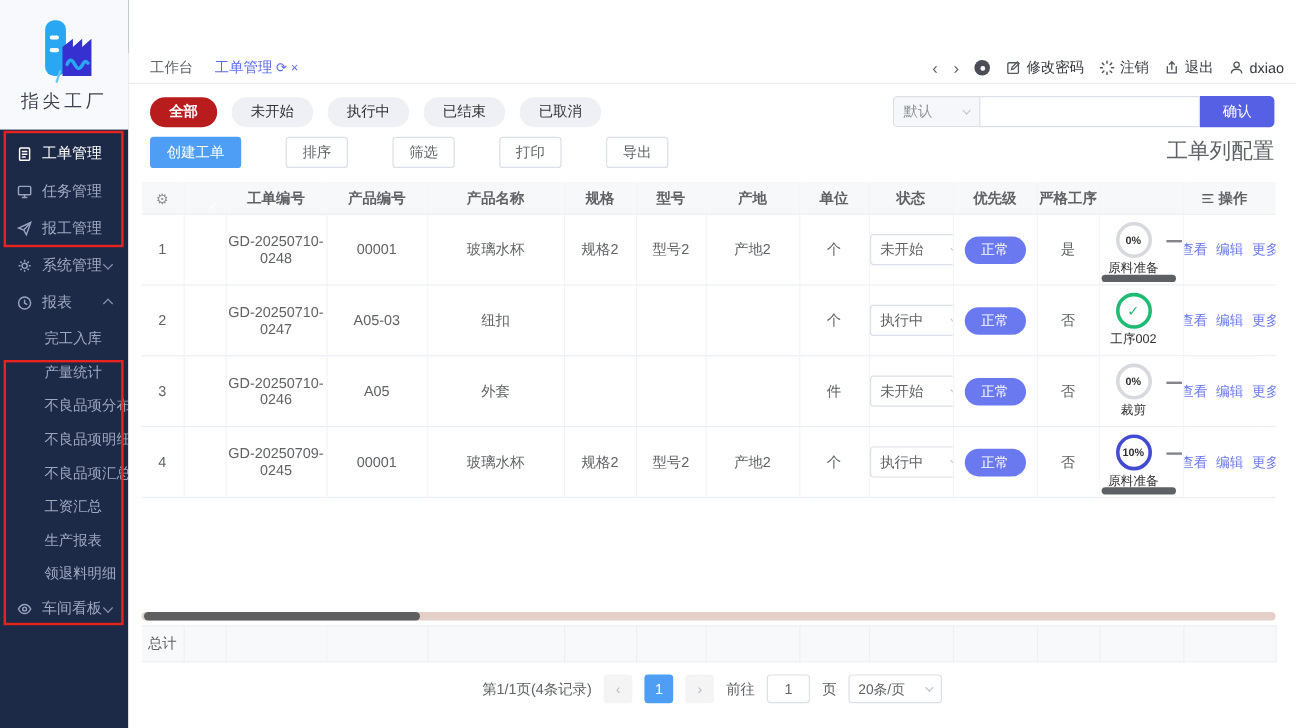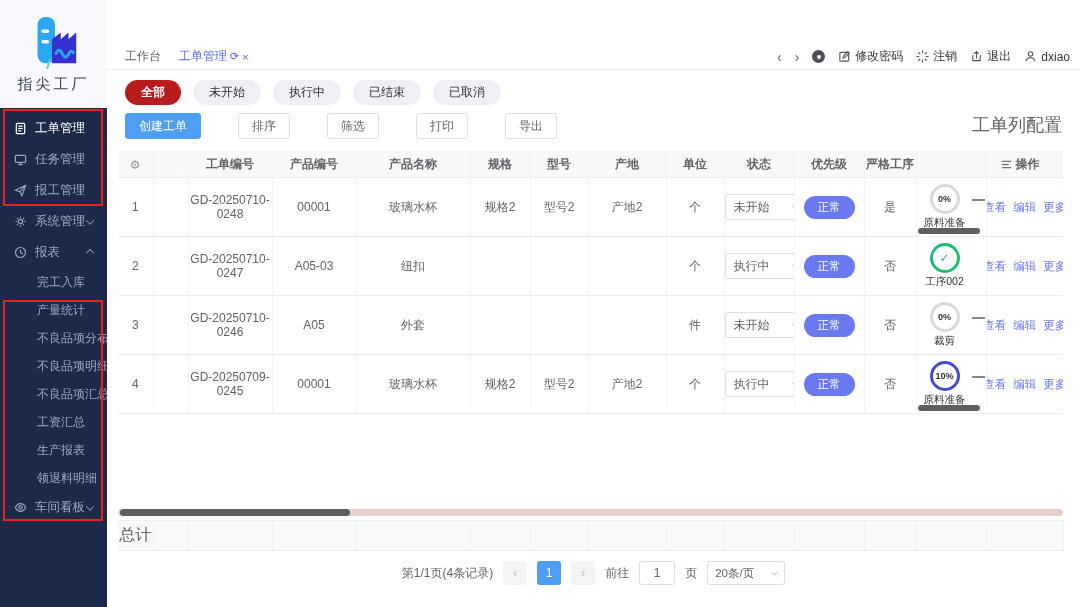--- a/index.html
+++ b/index.html
@@ -75,21 +75,21 @@
   .ring.indigo { border-color:#444bd3; }
   .slabel { font-size:10.5px; color:#303133; margin-top:2px; white-space:nowrap; }
   .dash { width:13px; height:2px; background:#84868b; margin:0 4px 15px 4px; flex-shrink:0; }
   .minibar { position:absolute; left:1px; bottom:2px; width:62px; height:6px; border-radius:3px; background:#5d6064; }
 
   .spacer { height:95px; }
   .hscroll { margin:0 17px 0 11px; width:945px; height:7px; border-radius:4px; background:#e5d0c9; position:relative; }
   .hscroll-thumb { position:absolute; left:2px; top:0; width:230px; height:7px; border-radius:4px; background:#5e5e60; cursor:pointer; }
 
   .total-row { margin:4px 17px 0 11px; }
-  .total-row td { height:30px; background:#f8f9fb; border-top:1px solid #ebeef5; border-bottom:1px solid #ebeef5; border-right:1px solid #edf0f4; font-size:16px; color:#606266; }
+  .total-row td { height:30px; background:#f8f9fb; border-top:1px solid #ebeef5; border-bottom:1px solid #ebeef5; border-right:1px solid #edf0f4; font-size:12px; color:#606266; }
   .total-label { text-align:center; }
 
   
   .pagi { margin-top:10px; display:flex; align-items:center; justify-content:center; gap:10px; font-size:12px; color:#606266; }
   .pg-btn { width:24px; height:24px; border-radius:3px; background:#f4f4f5; color:#b6bac2; display:flex; align-items:center; justify-content:center; font-size:12px; cursor:pointer; }
   .pg-btn.page { background:#4e9ef5; color:#fff; }
   .goto-input { width:36px; height:24px; border:1px solid #dcdfe6; border-radius:3px; text-align:center; font-size:12px; color:#606266; outline:none; }
   .size-sel { width:78px; height:24px; border:1px solid #dcdfe6; border-radius:3px; display:flex; align-items:center; justify-content:space-between; padding:0 7px; font-size:11.5px; color:#606266; cursor:pointer; }
 
   svg.ic { display:block; }
@@ -235,20 +235,28 @@
         </span>
       </div>
     </div>
 
     <div class="filter-row">
       <span class="pill active">全部</span>
       <span class="pill">未开始</span>
       <span class="pill">执行中</span>
       <span class="pill">已结束</span>
       <span class="pill">已取消</span>
+      <div class="search-group">
+        <div class="preset-sel">
+          <span>默认</span>
+          <span class="sel-caret"></span>
+        </div>
+        <input class="search-input" type="text" value="" style="">
+        <button class="confirm-btn">确认</button>
+      </div>
     </div>
 
     <div class="toolbar">
       <button class="btn primary">创建工单</button>
       <button class="btn">排序</button>
       <button class="btn">筛选</button>
       <button class="btn">打印</button>
       <button class="btn">导出</button>
       <span class="col-config">工单列配置</span>
     </div>

